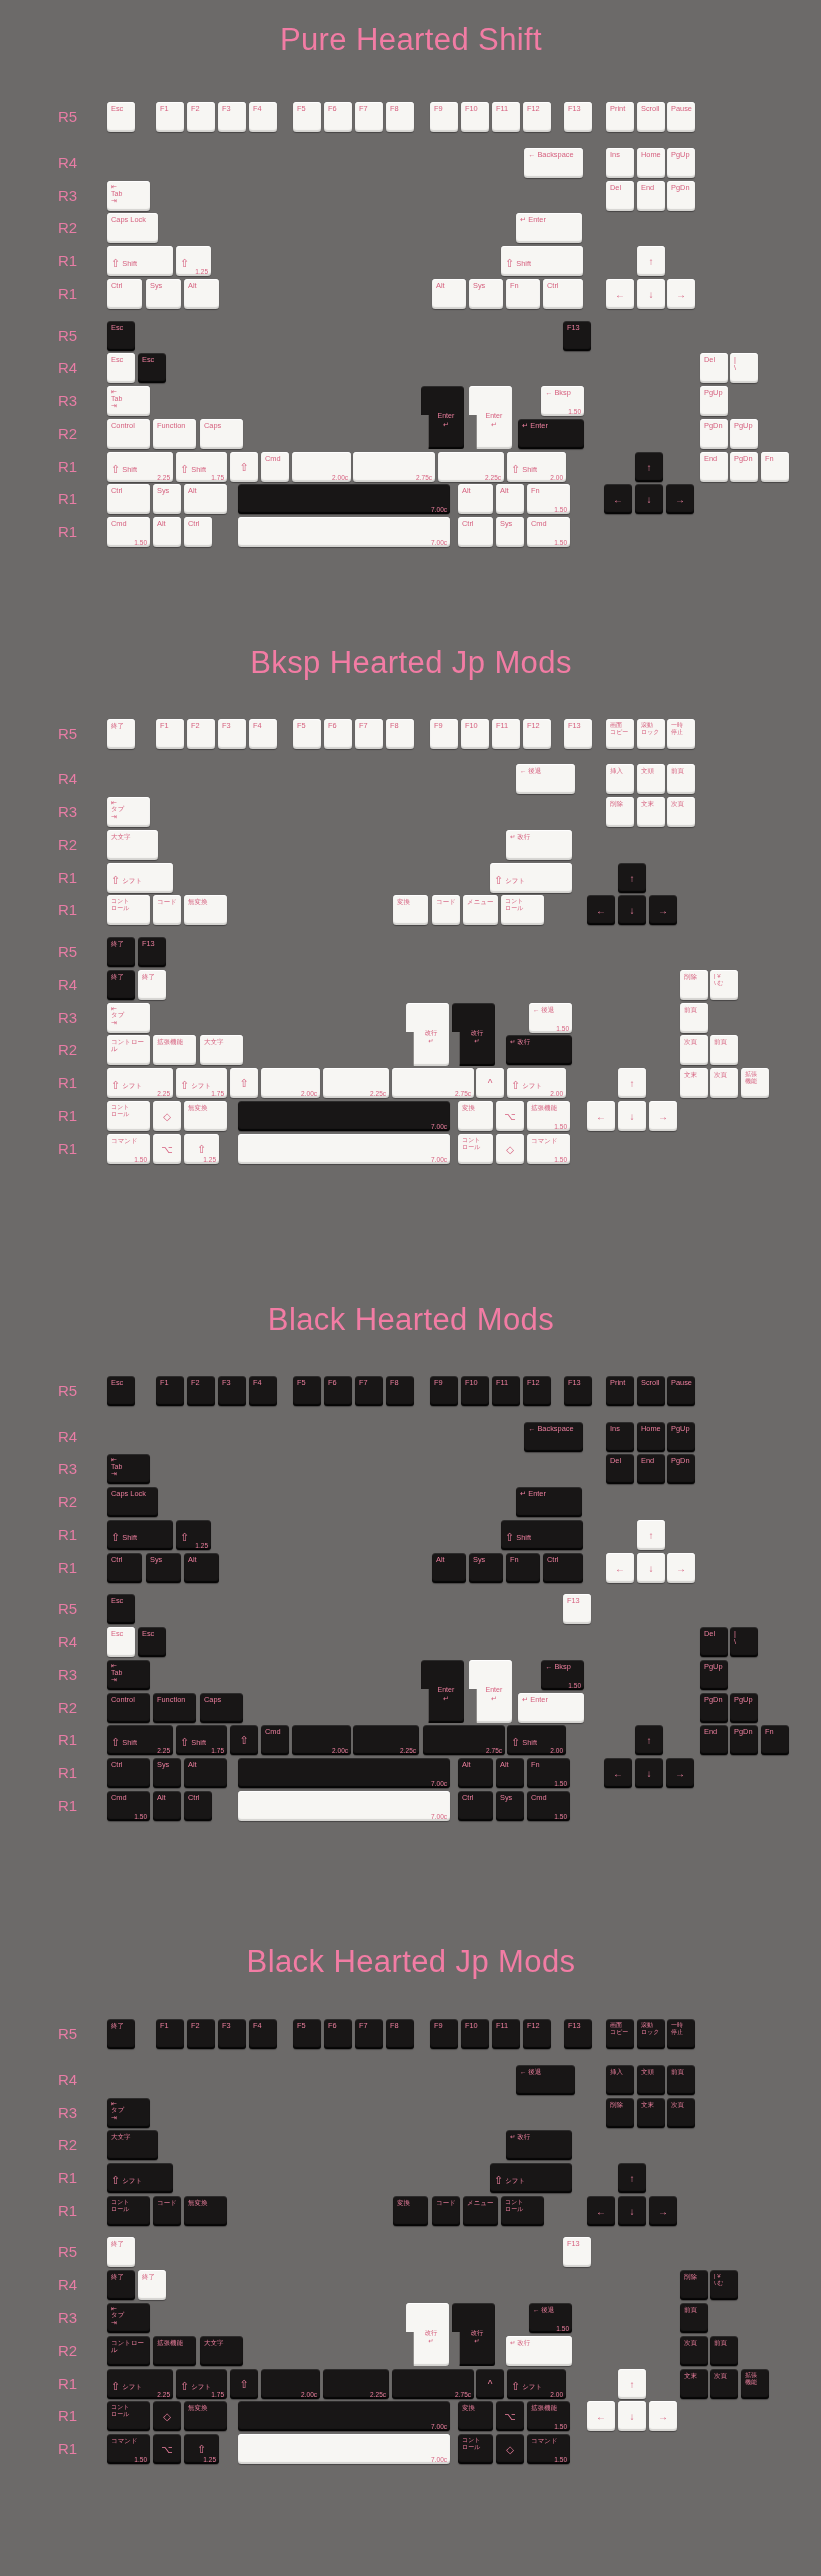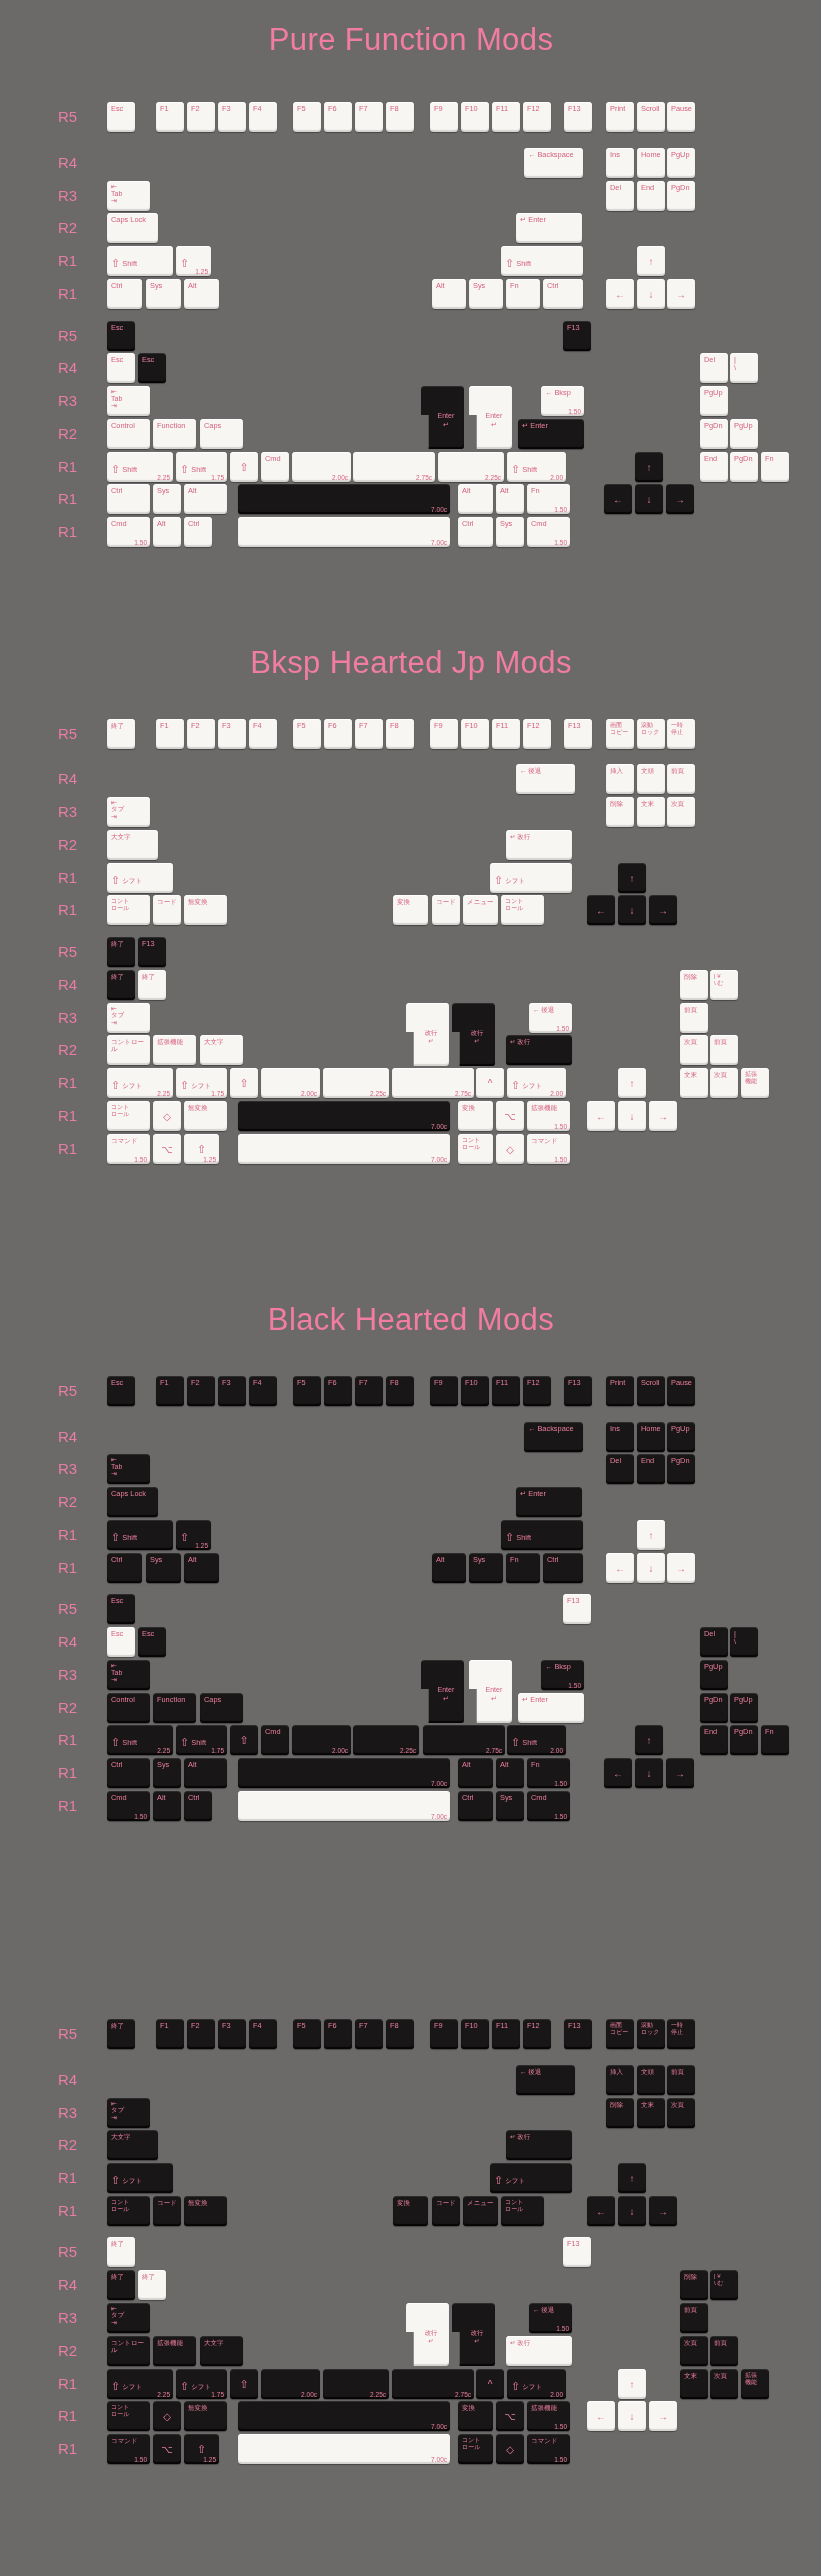--- a/index.html
+++ b/index.html
@@ -23,21 +23,21 @@
   .tab .a{font-size:7px;}
   .iso{border-radius:3.5px;height:63px;
        clip-path:polygon(0 0,100% 0,100% 100%,18% 100%,18% 46%,0 46%);}
   .ilg{position:absolute;left:18%;width:80%;top:42%;text-align:center;line-height:1.2;white-space:pre-line;}
   .sub{position:absolute;right:3px;bottom:1px;font-size:6.5px;letter-spacing:0;}
 </style>
 </head>
 <body>
 
 <div id="canvas">
-    <div class="title" style="top: 22px;">Pure Function Mods</div>
+    <div class="title" style="top: 22px;">Pure Hearted Shift</div>
     <div class="rowlabel" style="top: 102px;">R5</div>
     <div class="key k-w" style="left: 107px; top: 102px; width: 28px;">
       <div class="lg" style="font-size: 7.4px;">Esc</div>
     </div>
     <div class="key k-w" style="left: 156px; top: 102px; width: 28px;">
       <div class="lg" style="font-size: 7.4px;">F1</div>
     </div>
     <div class="key k-w" style="left: 187px; top: 102px; width: 28px;">
       <div class="lg" style="font-size: 7.4px;">F2</div>
     </div>
@@ -910,20 +910,21 @@
     <div class="key k-b" style="left: 458px; top: 1791px; width: 35px;">
       <div class="lg" style="font-size: 7.4px;">Ctrl</div>
     </div>
     <div class="key k-b" style="left: 496px; top: 1791px; width: 28px;">
       <div class="lg" style="font-size: 7.4px;">Sys</div>
     </div>
     <div class="key k-b" style="left: 527px; top: 1791px; width: 43px;">
       <div class="lg" style="font-size: 7.4px;">Cmd</div>
       <div class="sub">1.50</div>
     </div>
+    <div class="title" style="top: 1944px;">Black Hearted Jp Mods</div>
     <div class="rowlabel" style="top: 2019px;">R5</div>
     <div class="key k-b" style="left: 107px; top: 2019px; width: 28px;">
       <div class="lg" style="font-size: 6.5px;">終了</div>
     </div>
     <div class="key k-b" style="left: 156px; top: 2019px; width: 28px;">
       <div class="lg" style="font-size: 7.4px;">F1</div>
     </div>
     <div class="key k-b" style="left: 187px; top: 2019px; width: 28px;">
       <div class="lg" style="font-size: 7.4px;">F2</div>
     </div>

